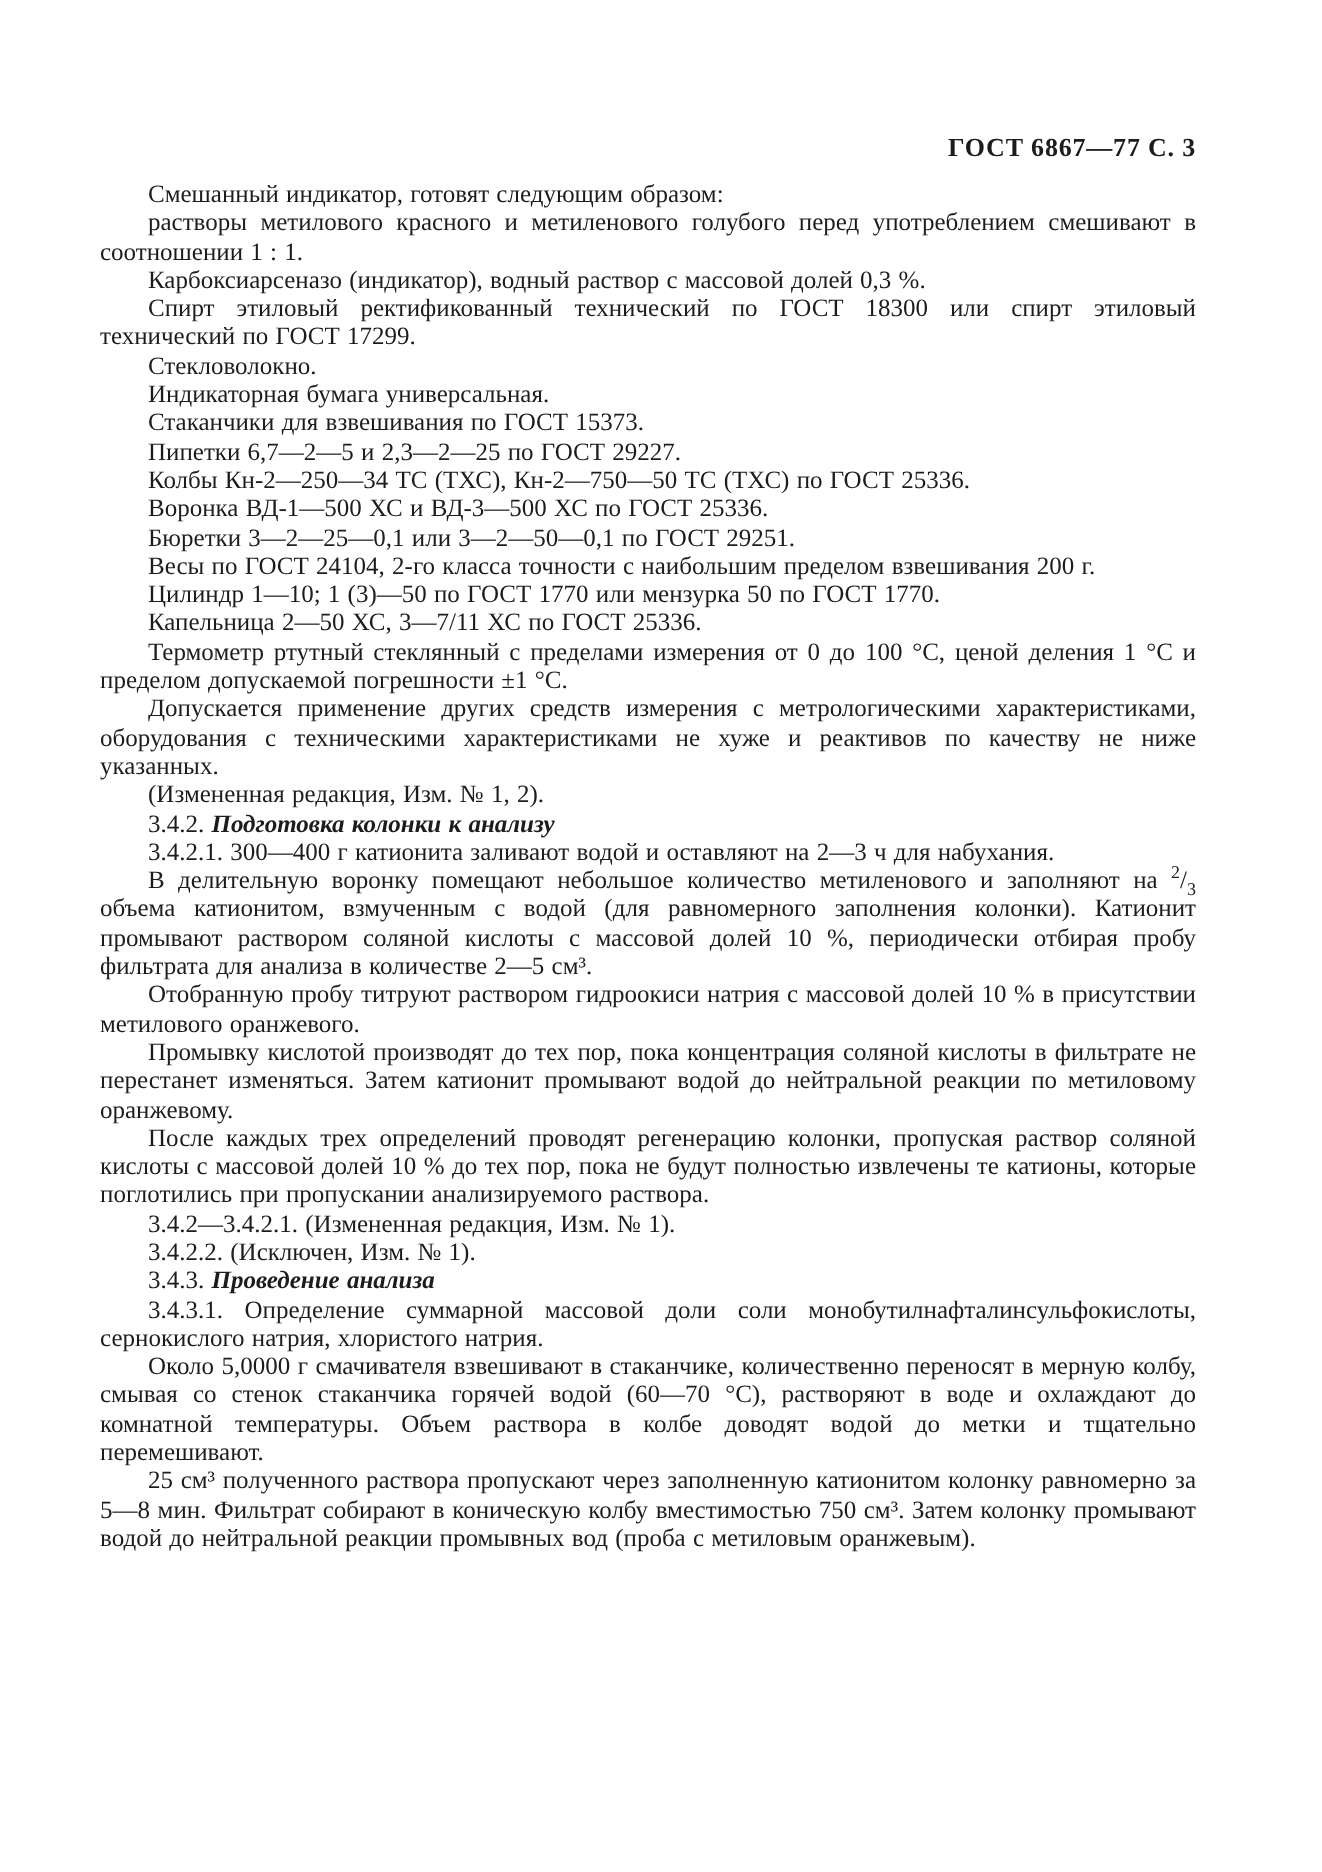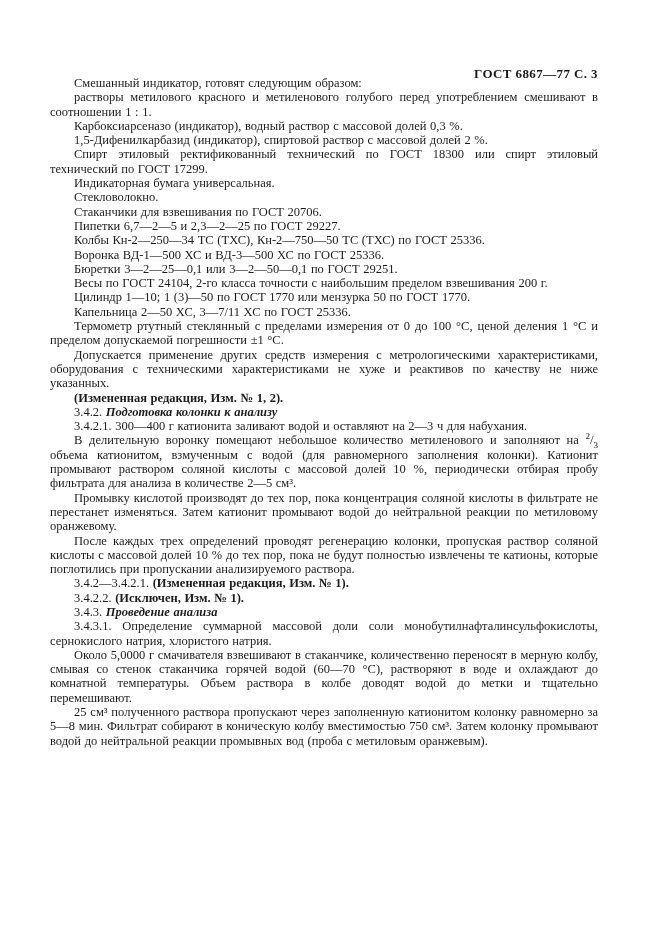--- a/index.html
+++ b/index.html
@@ -22,70 +22,70 @@
     left: 50px;
     width: 548px;
     text-align: right;
     font-weight: bold;
     font-size: 13px;
     letter-spacing: 0.4px;
     white-space: nowrap;
   }
   .doc-body {
     position: absolute;
-    top: 76px;
+    top: 90px;
     left: 50px;
     width: 548px;
     font-size: 12.5px;
     line-height: 14.3px;
     text-align: justify;
     word-spacing: 0.5px;
   }
   .para {
     text-indent: 24px;
     margin: 0;
     padding: 0;
   }
   .para span { white-space: pre-wrap; }
-  .b { font-weight: bold; }
+  .b { font-weight: normal; }
   .i { font-style: italic; font-weight: bold; }
   sup, sub {
     font-size: 9px;
     line-height: 0;
   }
 </style>
 </head>
 <body>
 
 <div class="page">
   <div class="running-header">
     <span>ГОСТ 6867—77 С. 3</span>
   </div>
   <div class="doc-body" id="doc-body">
       <div class="para"><span>Смешанный индикатор, готовят следующим образом:</span></div>
       <div class="para"><span>растворы метилового красного и метиленового голубого перед употреблением смешивают в соотношении 1 : 1.</span></div>
       <div class="para"><span>Карбоксиарсеназо (индикатор), водный раствор с массовой долей 0,3 %.</span></div>
-      <div class="para"><span>1,5-Дифенилкарбазид (индикатор), спиртовой раствор с массовой долей 2 %.</span></div>
       <div class="para"><span>Спирт этиловый ректификованный технический по ГОСТ 18300 или спирт этиловый технический по ГОСТ 17299.</span></div>
+      <div class="para"><span>Стекловолокно.</span></div>
       <div class="para"><span>Индикаторная бумага универсальная.</span></div>
-      <div class="para"><span>Стекловолокно.</span></div>
-      <div class="para"><span>Стаканчики для взвешивания по ГОСТ 20706.</span></div>
+      <div class="para"><span>Стаканчики для взвешивания по ГОСТ 15373.</span></div>
       <div class="para"><span>Пипетки 6,7—2—5 и 2,3—2—25 по ГОСТ 29227.</span></div>
       <div class="para"><span>Колбы Кн-2—250—34 ТС (ТХС), Кн-2—750—50 ТС (ТХС) по ГОСТ 25336.</span></div>
       <div class="para"><span>Воронка ВД-1—500 ХС и ВД-3—500 ХС по ГОСТ 25336.</span></div>
       <div class="para"><span>Бюретки 3—2—25—0,1 или 3—2—50—0,1 по ГОСТ 29251.</span></div>
       <div class="para"><span>Весы по ГОСТ 24104, 2-го класса точности с наибольшим пределом взвешивания 200 г.</span></div>
       <div class="para"><span>Цилиндр 1—10; 1 (3)—50 по ГОСТ 1770 или мензурка 50 по ГОСТ 1770.</span></div>
       <div class="para"><span>Капельница 2—50 ХС, 3—7/11 ХС по ГОСТ 25336.</span></div>
       <div class="para"><span>Термометр ртутный стеклянный с пределами измерения от 0 до 100 °С, ценой деления 1 °С и пределом допускаемой погрешности ±1 °С.</span></div>
       <div class="para"><span>Допускается применение других средств измерения с метрологическими характеристиками, оборудования с техническими характеристиками не хуже и реактивов по качеству не ниже указанных.</span></div>
       <div class="para b"><span>(Измененная редакция, Изм. № 1, 2).</span></div>
       <div class="para"><span>3.4.2. </span><span class="i">Подготовка колонки к анализу</span></div>
       <div class="para"><span>3.4.2.1. 300—400 г катионита заливают водой и оставляют на 2—3 ч для набухания.</span></div>
       <div class="para"><span>В делительную воронку помещают небольшое количество метиленового и заполняют на </span><sup>2</sup><span>/</span><sub>3</sub><span> объема катионитом, взмученным с водой (для равномерного заполнения колонки). Катионит промывают раствором соляной кислоты с массовой долей 10 %, периодически отбирая пробу фильтрата для анализа в количестве 2—5 см³.</span></div>
+      <div class="para"><span>Отобранную пробу титруют раствором гидроокиси натрия с массовой долей 10 % в присутствии метилового оранжевого.</span></div>
       <div class="para"><span>Промывку кислотой производят до тех пор, пока концентрация соляной кислоты в фильтрате не перестанет изменяться. Затем катионит промывают водой до нейтральной реакции по метиловому оранжевому.</span></div>
       <div class="para"><span>После каждых трех определений проводят регенерацию колонки, пропуская раствор соляной кислоты с массовой долей 10 % до тех пор, пока не будут полностью извлечены те катионы, которые поглотились при пропускании анализируемого раствора.</span></div>
       <div class="para"><span>3.4.2—3.4.2.1. </span><span class="b">(Измененная редакция, Изм. № 1).</span></div>
       <div class="para"><span>3.4.2.2. </span><span class="b">(Исключен, Изм. № 1).</span></div>
       <div class="para"><span>3.4.3. </span><span class="i">Проведение анализа</span></div>
       <div class="para"><span>3.4.3.1. Определение суммарной массовой доли соли монобутилнафталинсульфокислоты, сернокислого натрия, хлористого натрия.</span></div>
       <div class="para"><span>Около 5,0000 г смачивателя взвешивают в стаканчике, количественно переносят в мерную колбу, смывая со стенок стаканчика горячей водой (60—70 °С), растворяют в воде и охлаждают до комнатной температуры. Объем раствора в колбе доводят водой до метки и тщательно перемешивают.</span></div>
       <div class="para"><span>25 см³ полученного раствора пропускают через заполненную катионитом колонку равномерно за 5—8 мин. Фильтрат собирают в коническую колбу вместимостью 750 см³. Затем колонку промывают водой до нейтральной реакции промывных вод (проба с метиловым оранжевым).</span></div>
     </div>
 </div>

